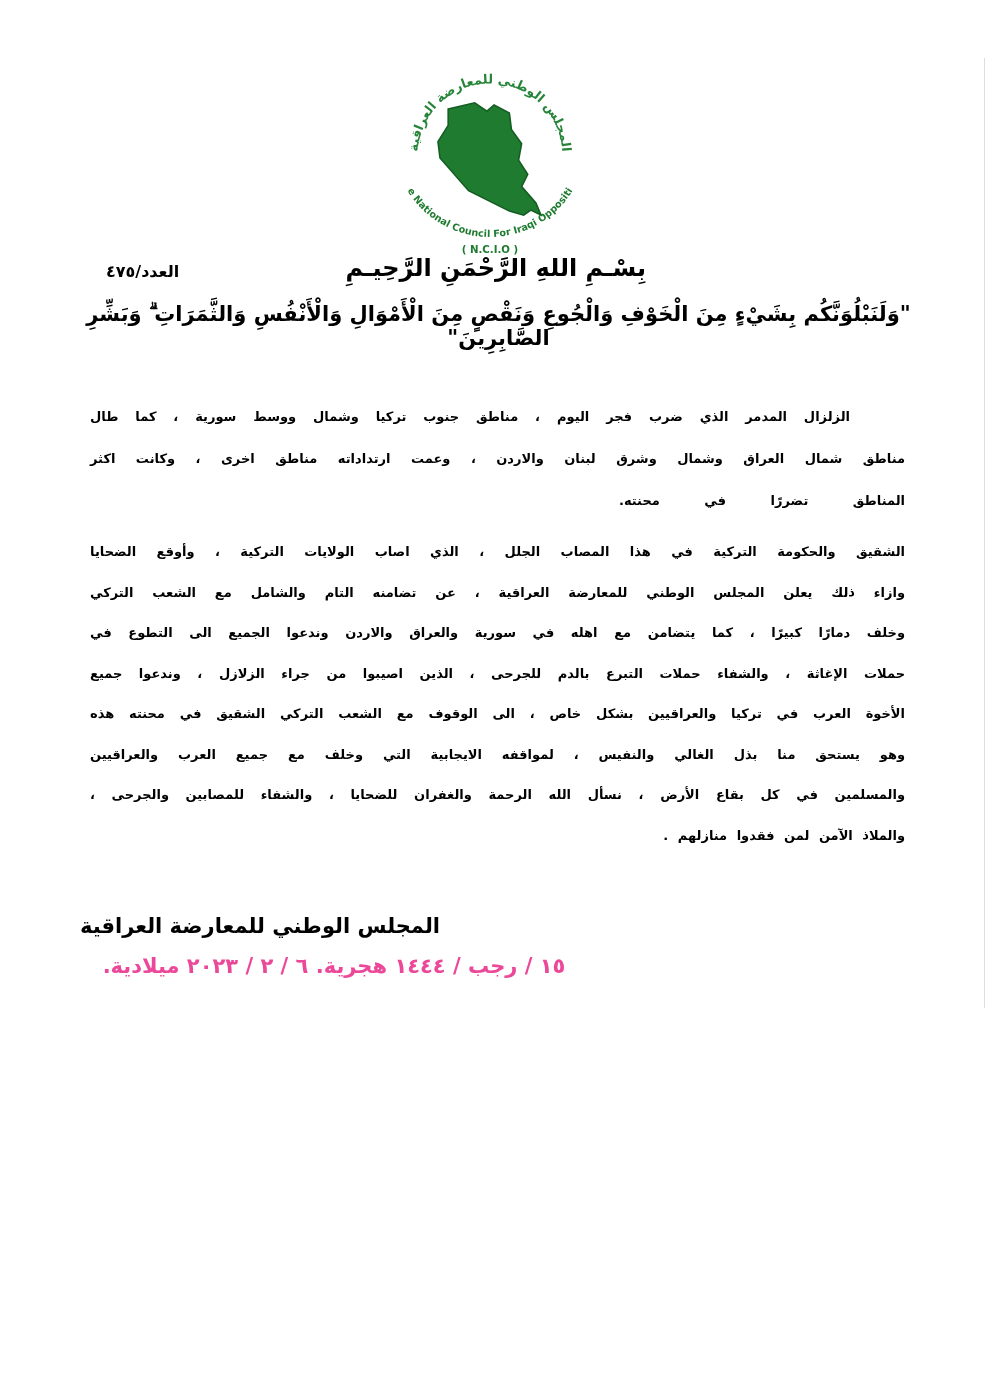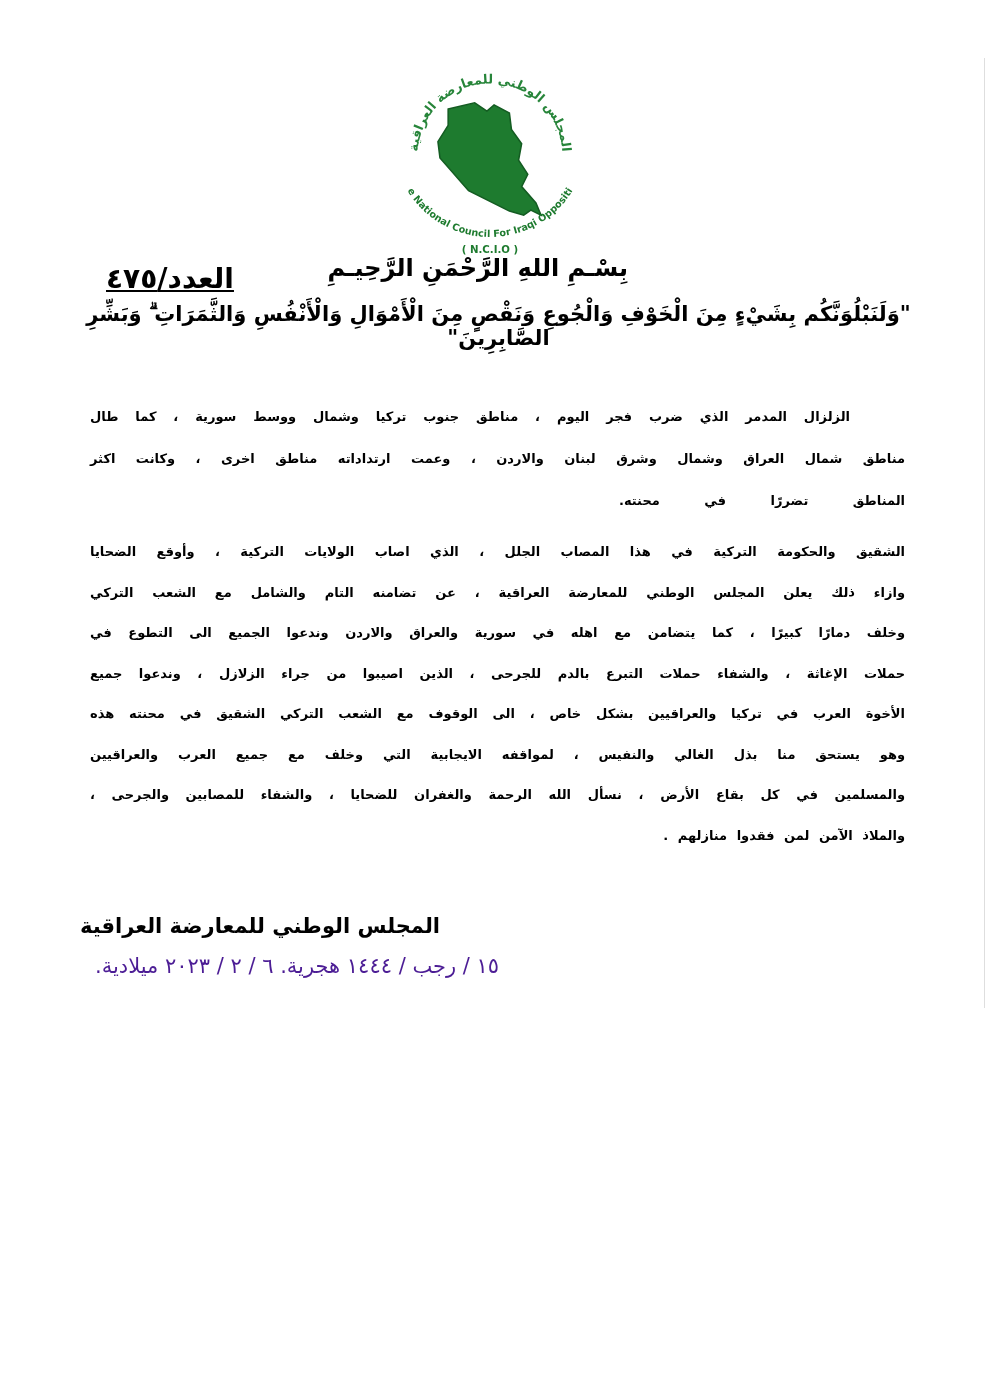--- a/index.html
+++ b/index.html
@@ -10,26 +10,25 @@
     font-family:"DejaVu Sans", sans-serif;
     overflow:hidden;
   }
   .edge-line{
     position:absolute;left:984px;top:58px;width:1px;height:950px;
     background:#dedede;
   }
   .logo{position:absolute;left:403px;top:60px;width:174px;height:196px;}
   .issue{
     position:absolute;left:106px;top:262px;
-    direction:rtl;font-weight:bold;font-size:28px;color:#000;
+    direction:rtl;font-weight:bold;font-size:16px;color:#000;
     white-space:nowrap;
-    text-decoration:underline;
   }
   .basmala{
-    position:absolute;left:398px;top:254px;width:230px;
+    position:absolute;left:416px;top:254px;width:230px;
     direction:rtl;text-align:left;
     font-weight:bold;font-size:24px;color:#000;
     white-space:nowrap;
   }
   .verse{
     position:absolute;left:55px;right:55px;top:302px;
     direction:rtl;text-align:center;
     font-weight:bold;font-size:21px;color:#000;
   }
   .para{
@@ -56,22 +55,22 @@
     word-spacing:5px;
   }
   .sig-name{
     position:absolute;left:172px;top:914px;width:268px;
     direction:rtl;text-align:center;
     font-weight:bold;font-size:21px;color:#000;
     white-space:nowrap;
   }
   .sig-date{
     position:absolute;left:95px;top:954px;width:478px;
-    direction:rtl;text-align:left;
-    font-weight:normal;font-size:21px;color:#4c1d95;
+    direction:rtl;text-align:center;
+    font-weight:bold;font-size:21px;color:#ec4899;
     white-space:nowrap;
   }
 </style>
 </head>
 <body>
 
 <div class="page">
 
   <div class="edge-line"></div>
 

